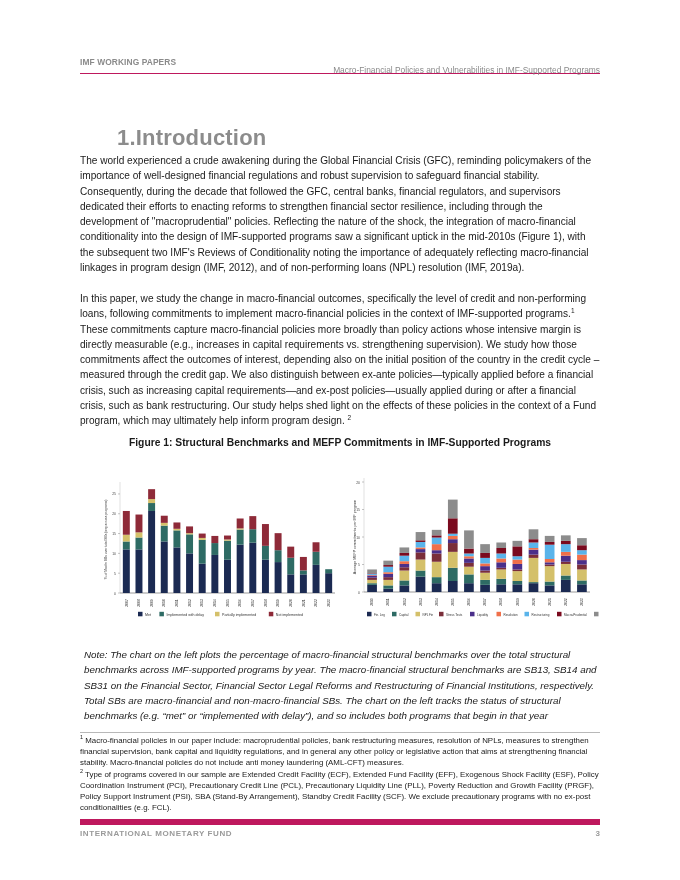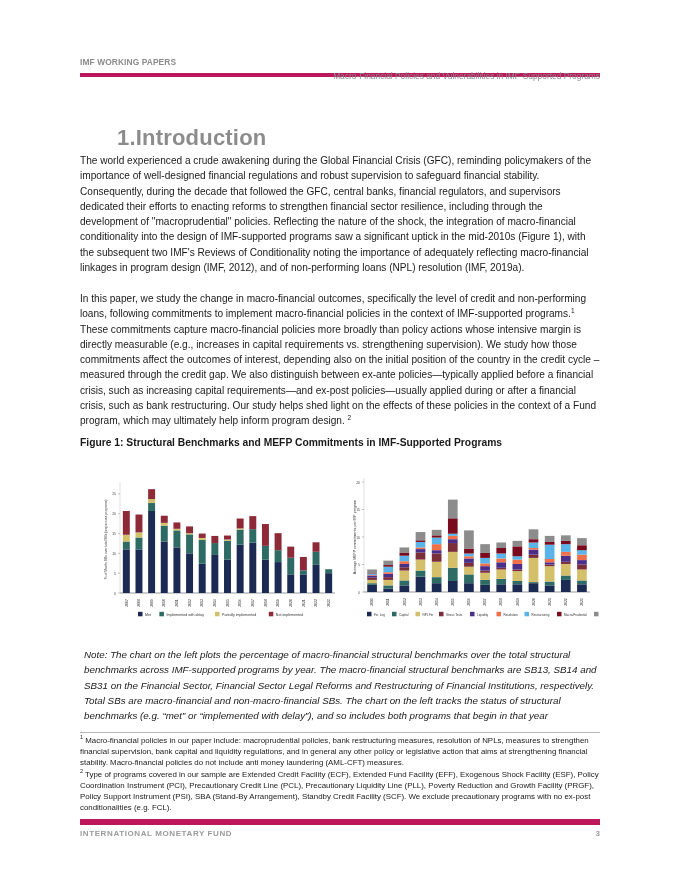--- a/index.html
+++ b/index.html
@@ -1,29 +1,29 @@
 <!DOCTYPE html>
 <html><head>
 <meta charset="utf-8">
 <style>
   html, body { margin:0; padding:0; background:#ffffff; }
   body { width:680px; height:880px; position:relative; overflow:hidden;
          font-family:"Liberation Sans", sans-serif; color:#1a1a1a; }
   .header { position:absolute; left:80px; top:55px; width:520px; height:18px;
-            border-bottom:4px solid #be185d; font-size:8.4px; color:#8a8a8a; }
+            border-bottom:1px solid #be185d; font-size:8.4px; color:#8a8a8a; }
   .header .left { position:absolute; left:0; top:2px; font-weight:bold; letter-spacing:0.1px; }
-  .header .right { position:absolute; right:0; top:16px; }
+  .header .right { position:absolute; right:0; top:10px; }
   h1 { position:absolute; left:101px; top:109px; margin:16px; font-size:22px;
        font-weight:bold; color:#8c8c8c; letter-spacing:0.2px; }
   .para { position:absolute; left:80px; width:522px; font-size:10.1px;
           line-height:15.3px; margin:0; text-align:left; }
   .para sup { font-size:6.5px; vertical-align:super; line-height:0; }
   #p1 { top:153px; }
   #p2 { top:291px; }
-  .fig-title { position:absolute; left:80px; top:437px; width:520px; text-align:left;
+  .fig-title { position:absolute; left:80px; top:437px; width:520px; text-align:center;
                font-size:10.3px; font-weight:bold; }
   .chart-box { position:absolute; top:470px; background:#ffffff; }
   #chartL { left:90px; width:250px; height:160px; }
   #chartR { left:345px; width:255px; height:160px; }
   svg text { font-family:"Liberation Sans", sans-serif; }
   .note { position:absolute; left:80px; top:643px; width:522px; font-size:9.8px;
           line-height:15.3px; font-style:italic; margin:4px; }
   .fn-rule { position:absolute; left:80px; top:732px; width:520px; height:0;
              border-top:1px solid #b8b8b8; }
   .footnote { position:absolute; left:80px; width:522px; font-size:7.9px; line-height:11.1px; margin:0; }

